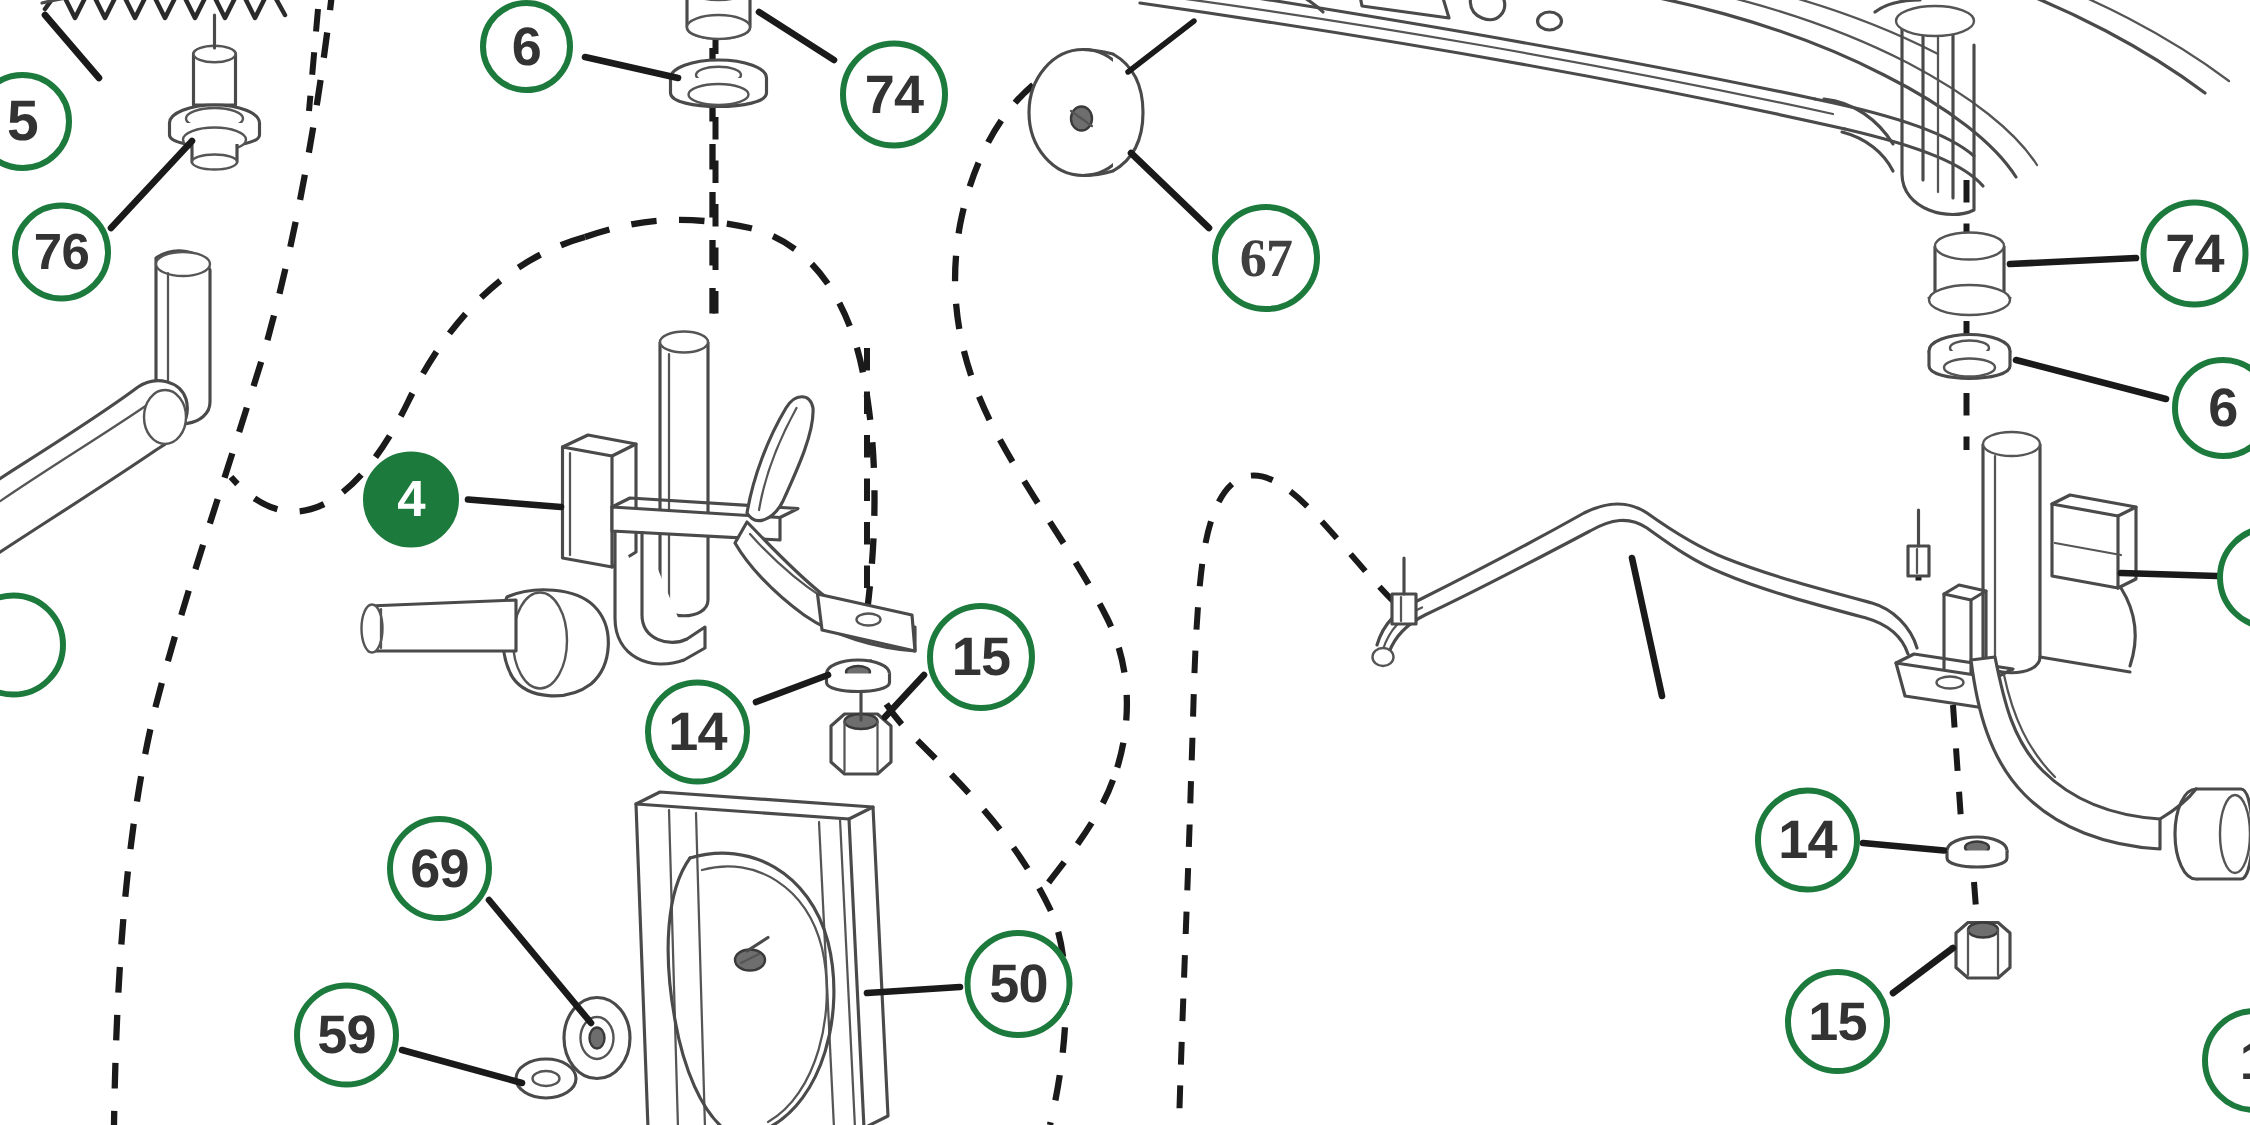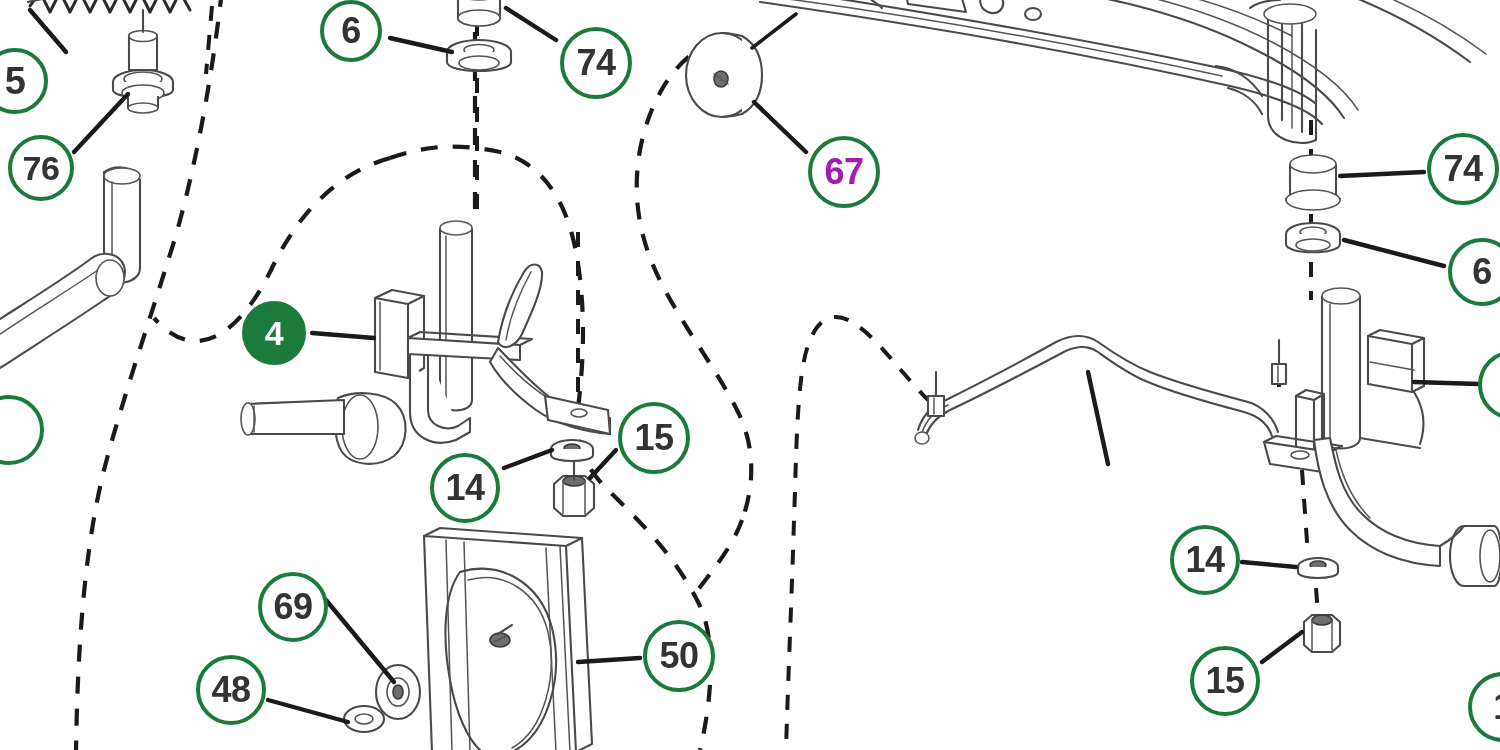--- a/index.html
+++ b/index.html
@@ -367,29 +367,29 @@
       <path class="lead" d="M 1414 382 L 1478 384"></path>
     </g>
 
   </svg>
 
   <div id="callout-layer">
       <div class="callout outline" style="left: -18px; top: 48px; width: 66px; height: 66px; font-size: 38px; border-color: rgb(29, 122, 61); color: rgb(51, 51, 51);">5</div>
       <div class="callout outline" style="left: 8px; top: 135px; width: 66px; height: 66px; font-size: 34px; border-color: rgb(29, 122, 61); color: rgb(51, 51, 51);">76</div>
       <div class="callout outline" style="left: 320px; top: 0px; width: 62px; height: 62px; font-size: 36px; border-color: rgb(29, 122, 61); color: rgb(51, 51, 51);">6</div>
       <div class="callout outline" style="left: 560px; top: 27px; width: 72px; height: 72px; font-size: 36px; border-color: rgb(29, 122, 61); color: rgb(51, 51, 51);">74</div>
-      <div class="callout outline" style="left: 808px; top: 136px; width: 72px; height: 72px; font-size: 36px; border-color: rgb(29, 122, 61); color: #a21caf;">67</div>
+      <div class="callout outline" style="left: 808px; top: 136px; width: 72px; height: 72px; font-size: 36px; border-color: rgb(29, 122, 61); color: #404040; font-family: Liberation Serif, serif;">67</div>
       <div class="callout outline" style="left: 1427px; top: 133px; width: 72px; height: 72px; font-size: 36px; border-color: rgb(29, 122, 61); color: rgb(51, 51, 51);">74</div>
       <div class="callout outline" style="left: 1448px; top: 238px; width: 68px; height: 68px; font-size: 36px; border-color: rgb(29, 122, 61); color: rgb(51, 51, 51);">6</div>
       <div class="callout filled" style="left: 242px; top: 301px; width: 64px; height: 64px; font-size: 34px; border-color: rgb(29, 122, 61); background: rgb(29, 122, 61); color: rgb(255, 255, 255);">4</div>
       <div class="callout outline" style="left: -26px; top: 395px; width: 70px; height: 70px; font-size: 34px; border-color: rgb(29, 122, 61); color: rgb(51, 51, 51);"></div>
       <div class="callout outline" style="left: 1478px; top: 350px; width: 70px; height: 70px; font-size: 34px; border-color: rgb(29, 122, 61); color: rgb(51, 51, 51);"></div>
       <div class="callout outline" style="left: 618px; top: 402px; width: 72px; height: 72px; font-size: 36px; border-color: rgb(29, 122, 61); color: rgb(51, 51, 51);">15</div>
       <div class="callout outline" style="left: 430px; top: 453px; width: 70px; height: 70px; font-size: 36px; border-color: rgb(29, 122, 61); color: rgb(51, 51, 51);">14</div>
       <div class="callout outline" style="left: 1170px; top: 525px; width: 70px; height: 70px; font-size: 36px; border-color: rgb(29, 122, 61); color: rgb(51, 51, 51);">14</div>
-      <div class="callout outline" style="left: 258px; top: 572px; width: 70px; height: 70px; font-size: 36px; border-color: rgb(29, 122, 61); color: rgb(51, 51, 51);">69</div>
+      <div class="callout outline" style="left: 258px; top: 544px; width: 70px; height: 70px; font-size: 36px; border-color: rgb(29, 122, 61); color: rgb(51, 51, 51);">69</div>
       <div class="callout outline" style="left: 643px; top: 620px; width: 72px; height: 72px; font-size: 36px; border-color: rgb(29, 122, 61); color: rgb(51, 51, 51);">50</div>
-      <div class="callout outline" style="left: 196px; top: 655px; width: 70px; height: 70px; font-size: 36px; border-color: rgb(29, 122, 61); color: rgb(51, 51, 51);">48</div>
+      <div class="callout outline" style="left: 196px; top: 655px; width: 70px; height: 70px; font-size: 36px; border-color: rgb(29, 122, 61); color: rgb(51, 51, 51);">59</div>
       <div class="callout outline" style="left: 1190px; top: 646px; width: 70px; height: 70px; font-size: 36px; border-color: rgb(29, 122, 61); color: rgb(51, 51, 51);">15</div>
       <div class="callout outline" style="left: 1468px; top: 672px; width: 70px; height: 70px; font-size: 36px; border-color: rgb(29, 122, 61); color: rgb(51, 51, 51);">1</div>
     </div>
 
 </div>
 
 </body></html>

